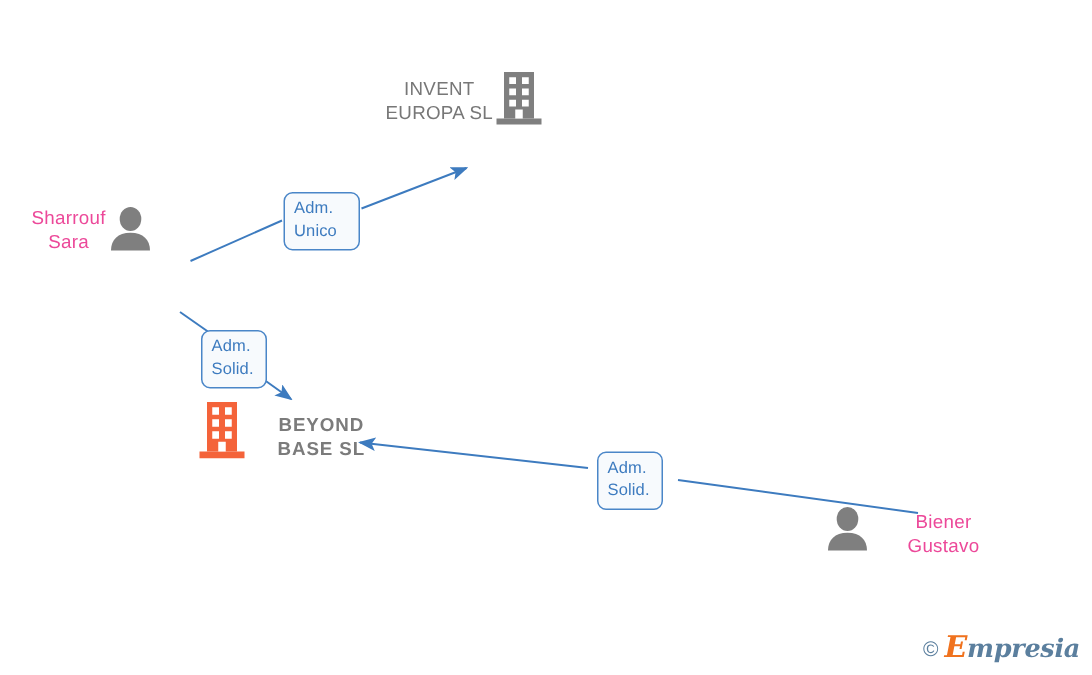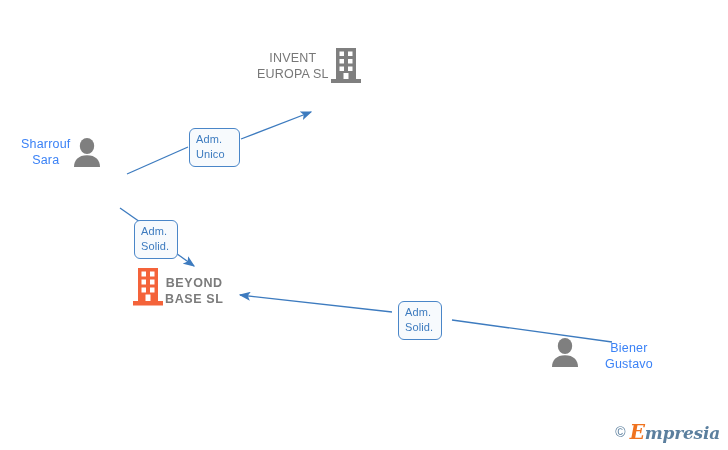--- a/index.html
+++ b/index.html
@@ -27,21 +27,21 @@
   .node {
     position: absolute;
     display: flex;
     flex-direction: row;
     align-items: center;
     width: 160px;
   }
   .node .node-label {
     font-size: 12.5px;
     line-height: 16px;
-    color: #3b82f6;
+    color: #ec4899;
     text-align: center;
     white-space: pre-line;
     letter-spacing: 0.2px;
   }
   .node.company .node-label {
     color: #777777;
   }
   .node.focus .node-label {
     font-weight: bold;
     color: #7b7b7b;
@@ -148,21 +148,21 @@
     <span class="icon">
       <svg width="32" height="32" viewBox="0 0 32 32" xmlns="http://www.w3.org/2000/svg">
         <g fill="#7f7f7f">
           <ellipse cx="16" cy="10" rx="7.2" ry="8"></ellipse>
           <path d="M16 19.2 C24.5 19.2 29 24 29 31 L3 31 C3 24 7.5 19.2 16 19.2 Z"></path>
         </g>
       </svg>
     </span>
   </div>
 
-  <div class="node company focus label-bottom" style="left:131px; top:268px;">
+  <div class="node company focus label-bottom" style="left:131px; top:268px;gap:20px;">
     <span class="icon">
       <svg width="34" height="38" viewBox="0 0 34 38" xmlns="http://www.w3.org/2000/svg">
         <g fill="#f4633a">
           <rect x="7" y="0" width="20" height="33"></rect>
           <rect x="2" y="33" width="30" height="4.5"></rect>
         </g>
         <g fill="#ffffff">
           <rect x="10.5" y="3.5" width="4.5" height="5"></rect>
           <rect x="19" y="3.5" width="4.5" height="5"></rect>
           <rect x="10.5" y="11.5" width="4.5" height="5"></rect>

